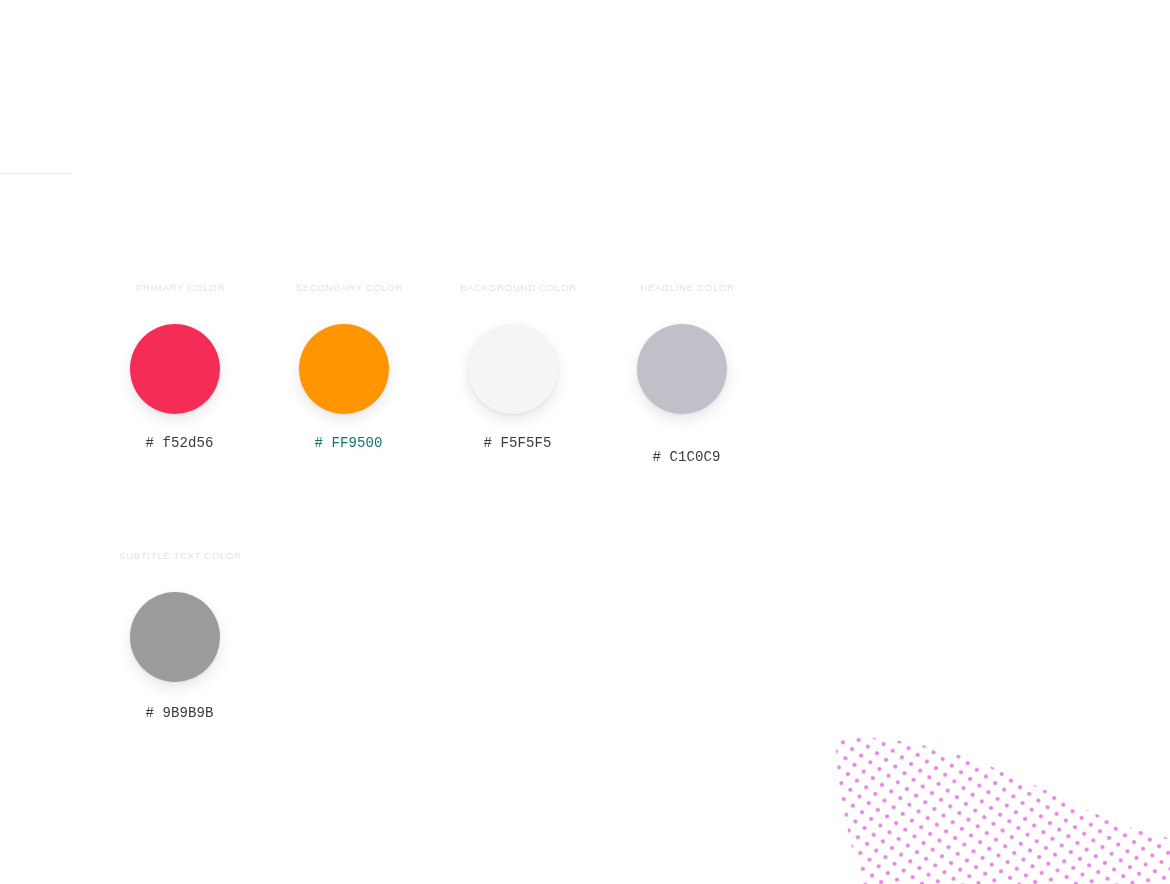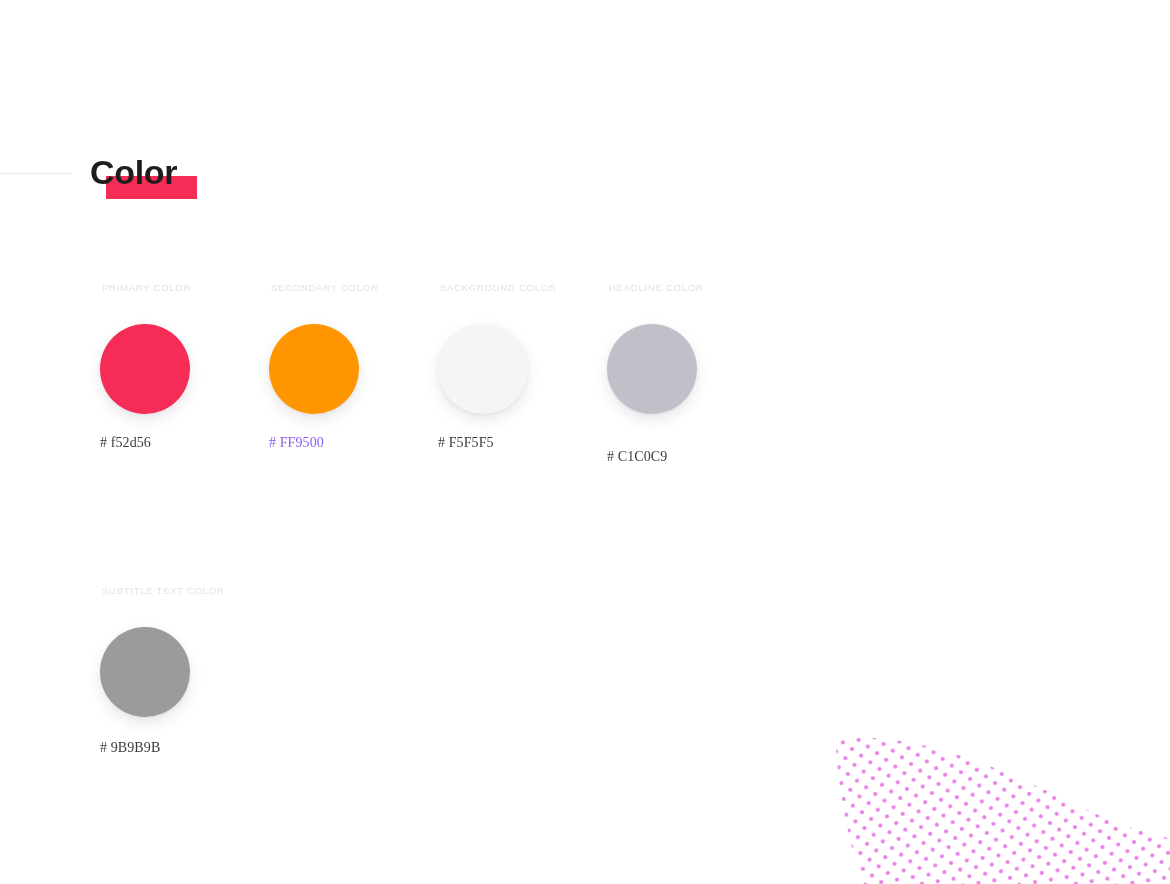--- a/index.html
+++ b/index.html
@@ -84,21 +84,21 @@
     align-items: flex-start;
   }
   .swatch-row.row-2 {
     margin-top: 84px;
   }
   .swatch {
     width: 169px;
     flex: 0 0 169px;
     display: flex;
     flex-direction: column;
-    align-items: flex-start;
+    align-items: center;
   }
   .swatch-label {
     font-size: 9.5px;
     letter-spacing: 0.75px;
     line-height: 12px;
     color: #e3e1e9;
     font-family: "Liberation Sans", sans-serif;
     text-transform: uppercase;
     white-space: nowrap;
     margin-left: 12px;
@@ -119,21 +119,21 @@
     border-radius: 50%;
     box-shadow: 0 6px 14px rgba(90, 90, 110, 0.14),
                 0 1px 3px rgba(90, 90, 110, 0.08);
   }
   .swatch-hex {
     margin-top: 10px;
     margin-left: 10px;
     font-size: 14px;
     line-height: 18px;
     color: #3a3a3c;
-    font-family: Liberation Serif, serif;
+    font-family: Liberation Mono, monospace;
     letter-spacing: 0.1px;
     white-space: nowrap;
   }
 </style>
 </head>
 <body style="background: rgb(255, 255, 255);">
 
 <div class="dot-field">
   <svg width="400" height="210" viewBox="0 0 400 210" xmlns="http://www.w3.org/2000/svg">
     <defs>
@@ -149,71 +149,67 @@
                  L 78,210
                  C 60,160 46,96 46,48 Z"></path>
       </clipPath>
     </defs>
     <rect x="0" y="0" width="400" height="210" fill="url(#dots)" clip-path="url(#dotclip)"></rect>
   </svg>
 </div>
 
 <div class="header">
   <div class="header-rule" style="background: rgb(233, 234, 238);"></div>
-  <div class="header-title-wrap">
-    <div class="header-highlight" style="background: rgb(245, 45, 86);"></div>
-    <h1 class="header-title">Color</h1>
+</div>
+
+<div class="swatch-grid">
+
+  <div class="swatch-row row-1">
+
+    <div class="swatch">
+      <div class="swatch-label" style="color: rgb(227, 225, 233);">PRIMARY COLOR</div>
+      <div class="swatch-circle-holder">
+        <div class="swatch-circle" style="background:#f52d56"></div>
+      </div>
+      <div class="swatch-hex" style="color: rgb(58, 58, 60);"># f52d56</div>
+    </div>
+
+    <div class="swatch">
+      <div class="swatch-label" style="color: rgb(227, 225, 233);">SECONDARY COLOR</div>
+      <div class="swatch-circle-holder">
+        <div class="swatch-circle" style="background:#FF9500"></div>
+      </div>
+      <div class="swatch-hex" style="color: #0f766e;"># FF9500</div>
+    </div>
+
+
+    <div class="swatch">
+      <div class="swatch-label" style="color: rgb(227, 225, 233);">BACKGROUND COLOR</div>
+      <div class="swatch-circle-holder">
+        <div class="swatch-circle" style="background:#F5F5F5"></div>
+      </div>
+      <div class="swatch-hex" style="color: rgb(58, 58, 60);"># F5F5F5</div>
+    </div>
+
+    <div class="swatch">
+      <div class="swatch-label" style="color: rgb(227, 225, 233);">HEADLINE COLOR</div>
+      <div class="swatch-circle-holder">
+        <div class="swatch-circle" style="background:#C1C0C9"></div>
+      </div>
+      <div class="swatch-hex" style="color: rgb(58, 58, 60); margin-top: 24px;"># C1C0C9</div>
+    </div>
+
   </div>
+
+  <div class="swatch-row row-2">
+
+
+    <div class="swatch">
+      <div class="swatch-label" style="color: rgb(227, 225, 233);">SUBTITLE TEXT COLOR</div>
+      <div class="swatch-circle-holder">
+        <div class="swatch-circle" style="background:#9B9B9B"></div>
+      </div>
+      <div class="swatch-hex" style="color: rgb(58, 58, 60); margin-top: 12px;"># 9B9B9B</div>
+    </div>
+
+  </div>
+
 </div>
 
-<div class="swatch-grid">
-
-  <div class="swatch-row row-1">
-
-    <div class="swatch">
-      <div class="swatch-label" style="color: rgb(227, 225, 233);">PRIMARY COLOR</div>
-      <div class="swatch-circle-holder">
-        <div class="swatch-circle" style="background:#f52d56"></div>
-      </div>
-      <div class="swatch-hex" style="color: rgb(58, 58, 60);"># f52d56</div>
-    </div>
-
-    <div class="swatch">
-      <div class="swatch-label" style="color: rgb(227, 225, 233);">SECONDARY COLOR</div>
-      <div class="swatch-circle-holder">
-        <div class="swatch-circle" style="background:#FF9500"></div>
-      </div>
-      <div class="swatch-hex" style="color: #8b5cf6;"># FF9500</div>
-    </div>
-
-
-    <div class="swatch">
-      <div class="swatch-label" style="color: rgb(227, 225, 233);">BACKGROUND COLOR</div>
-      <div class="swatch-circle-holder">
-        <div class="swatch-circle" style="background:#F5F5F5"></div>
-      </div>
-      <div class="swatch-hex" style="color: rgb(58, 58, 60);"># F5F5F5</div>
-    </div>
-
-    <div class="swatch">
-      <div class="swatch-label" style="color: rgb(227, 225, 233);">HEADLINE COLOR</div>
-      <div class="swatch-circle-holder">
-        <div class="swatch-circle" style="background:#C1C0C9"></div>
-      </div>
-      <div class="swatch-hex" style="color: rgb(58, 58, 60); margin-top: 24px;"># C1C0C9</div>
-    </div>
-
-  </div>
-
-  <div class="swatch-row row-2">
-
-
-    <div class="swatch">
-      <div class="swatch-label" style="color: rgb(227, 225, 233); margin-top: 35px;">SUBTITLE TEXT COLOR</div>
-      <div class="swatch-circle-holder">
-        <div class="swatch-circle" style="background:#9B9B9B"></div>
-      </div>
-      <div class="swatch-hex" style="color: rgb(58, 58, 60); margin-top: 12px;"># 9B9B9B</div>
-    </div>
-
-  </div>
-
-</div>
-
 </body></html>

